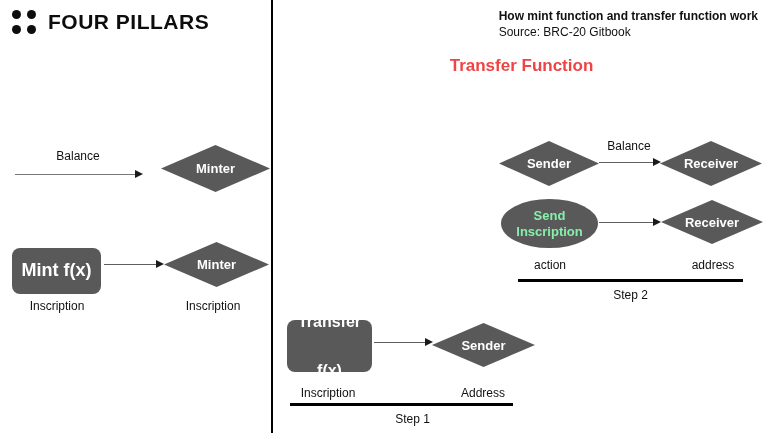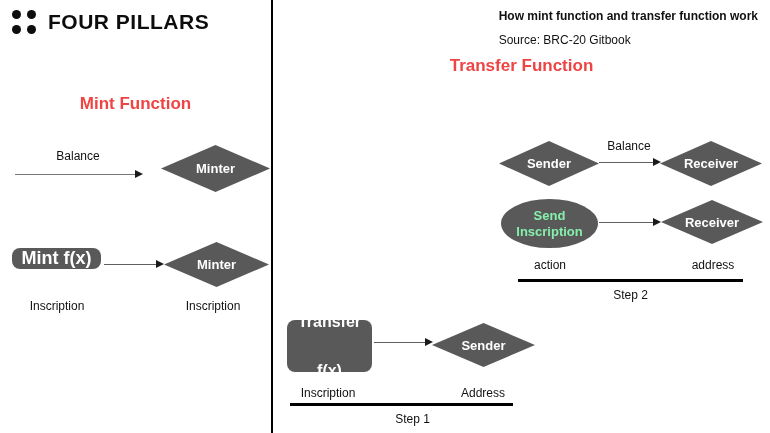--- a/index.html
+++ b/index.html
@@ -12,21 +12,21 @@
 
   
   .logo { position:absolute; left:12px; top:10px; display:flex; align-items:center;text-align:center; }
   .dots { display:grid; grid-template-columns:9px 9px; grid-template-rows:9px 9px; gap:6px; }
   .dot { width:9px; height:9px; background:#0d0d0d; border-radius:50%; }
   .logo-text { margin-left:12px; font-weight:bold; font-size:21px; letter-spacing:0.5px; color:#0d0d0d; }
 
   
   .header-block { position:absolute; right:12px; top:9px; line-height:14px; }
   .header-title { font-weight:bold; font-size:12px; }
-  .header-source { font-size:12px; margin-top:10px; }
+  .header-source { font-size:12px; margin-top:2px; }
 
   .heading { position:absolute; font-weight:bold; font-size:17px; text-align:center; color:#ef4444; }
 
   
   .diamond {
     position:absolute; background:#595959;
     clip-path:polygon(50% 0, 100% 50%, 50% 100%, 0 50%);
     display:flex; align-items:center; justify-content:center;
     color:#fff; font-weight:bold; font-size:13px;
   }
@@ -69,27 +69,26 @@
     <span class="logo-text">FOUR PILLARS</span>
   </div>
 
   <div class="header-block">
     <div class="header-title">How mint function and transfer function work</div>
     <div class="header-source">Source: BRC-20 Gitbook</div>
   </div>
 
   <div class="divider" style="left:271px;"></div>
 
-  <div class="heading" style="left:0; width:271px; top:94px;">Mint Function</div>
 
   <div class="caption" style="left:18px; width:120px; top:149px;">Balance</div>
   <div class="arrow" style="left:15px; top:174px; width:126px; border-top-color:#787878;"></div>
   <div class="diamond" style="left:161px; top:145px; width:109px; height:47px;">Minter</div>
 
-  <div class="rbox small" style="left:12px; top:248px; width:89px; height:21px;">Mint f(x)</div>
+  <div class="rbox small" style="left:12px; top:248px; width:89px; height:46px;">Mint f(x)</div>
   <div class="arrow" style="left:104px; top:264px; width:58px;"></div>
   <div class="diamond" style="left:164px; top:242px; width:105px; height:45px;">Minter</div>
   <div class="caption" style="left:7px; width:100px; top:299px;">Inscription</div>
   <div class="caption" style="left:163px; width:100px; top:299px;">Inscription</div>
 
   <div class="heading" style="left:273px; width:497px; top:56px;">Transfer Function</div>
 
   <div class="diamond" style="left:499px; top:141px; width:100px; height:45px;">Sender</div>
   <div class="caption" style="left:589px; width:80px; top:139px;">Balance</div>
   <div class="arrow" style="left:599px; top:162px; width:60px;"></div>

